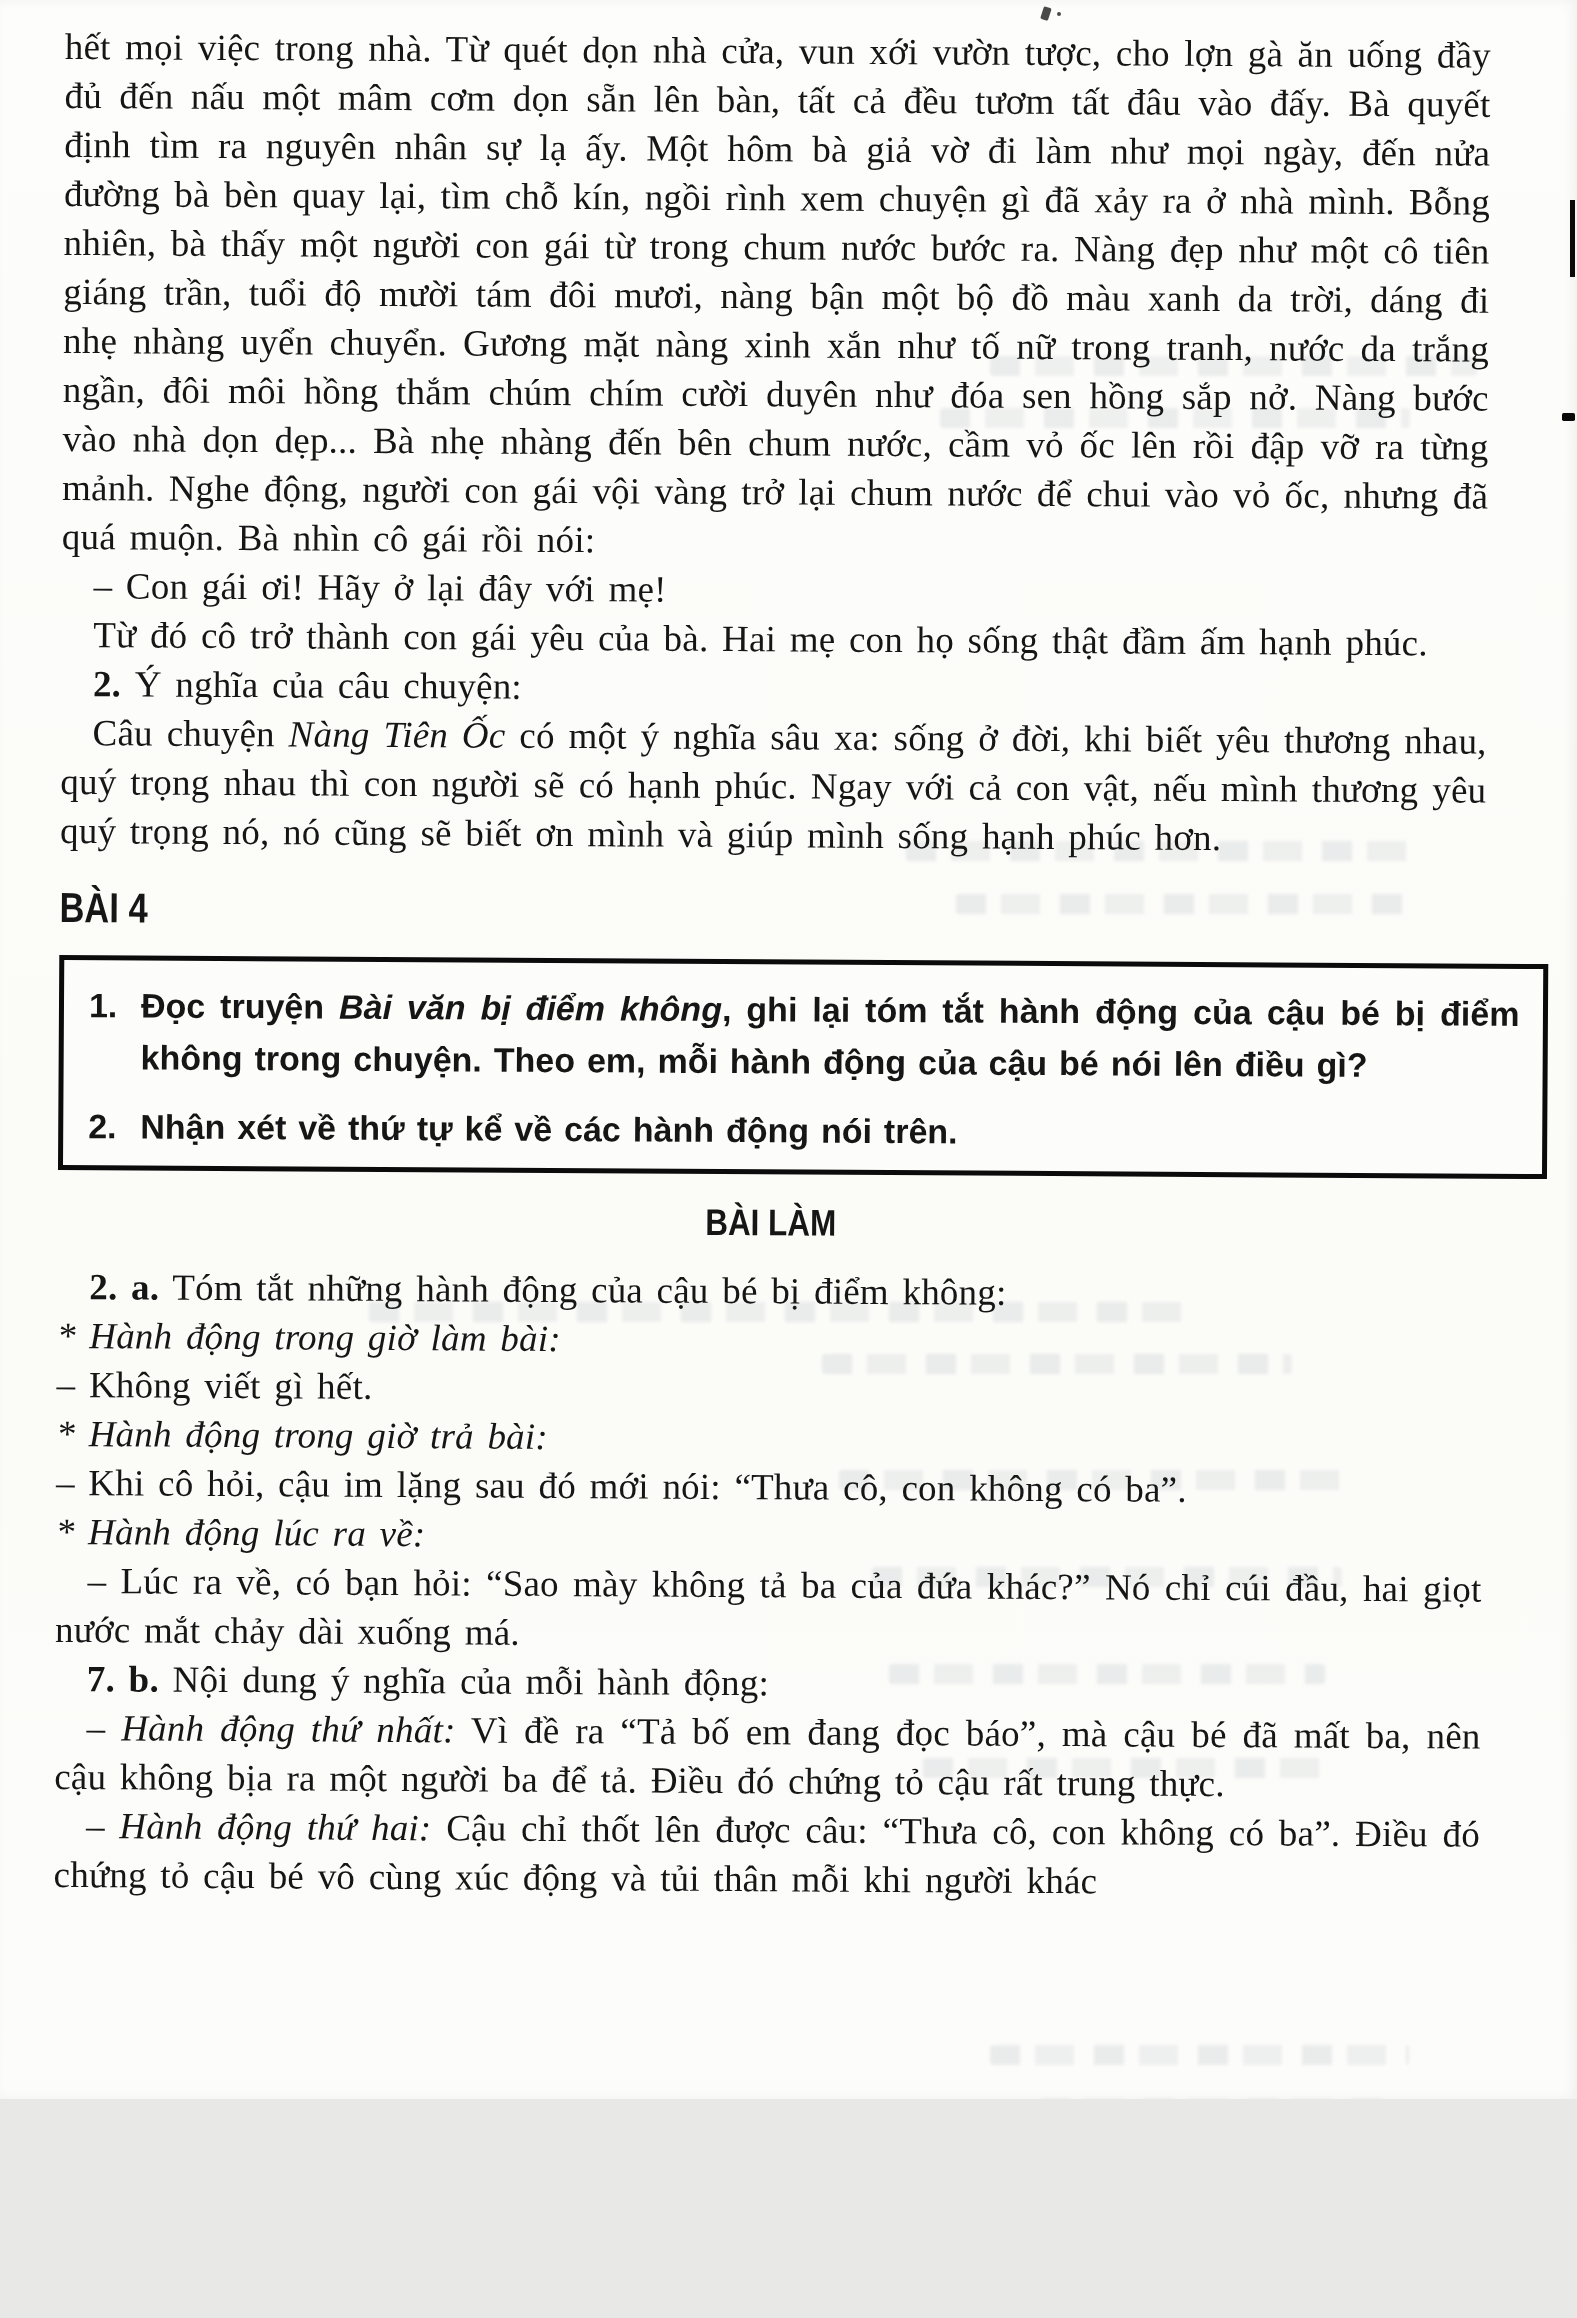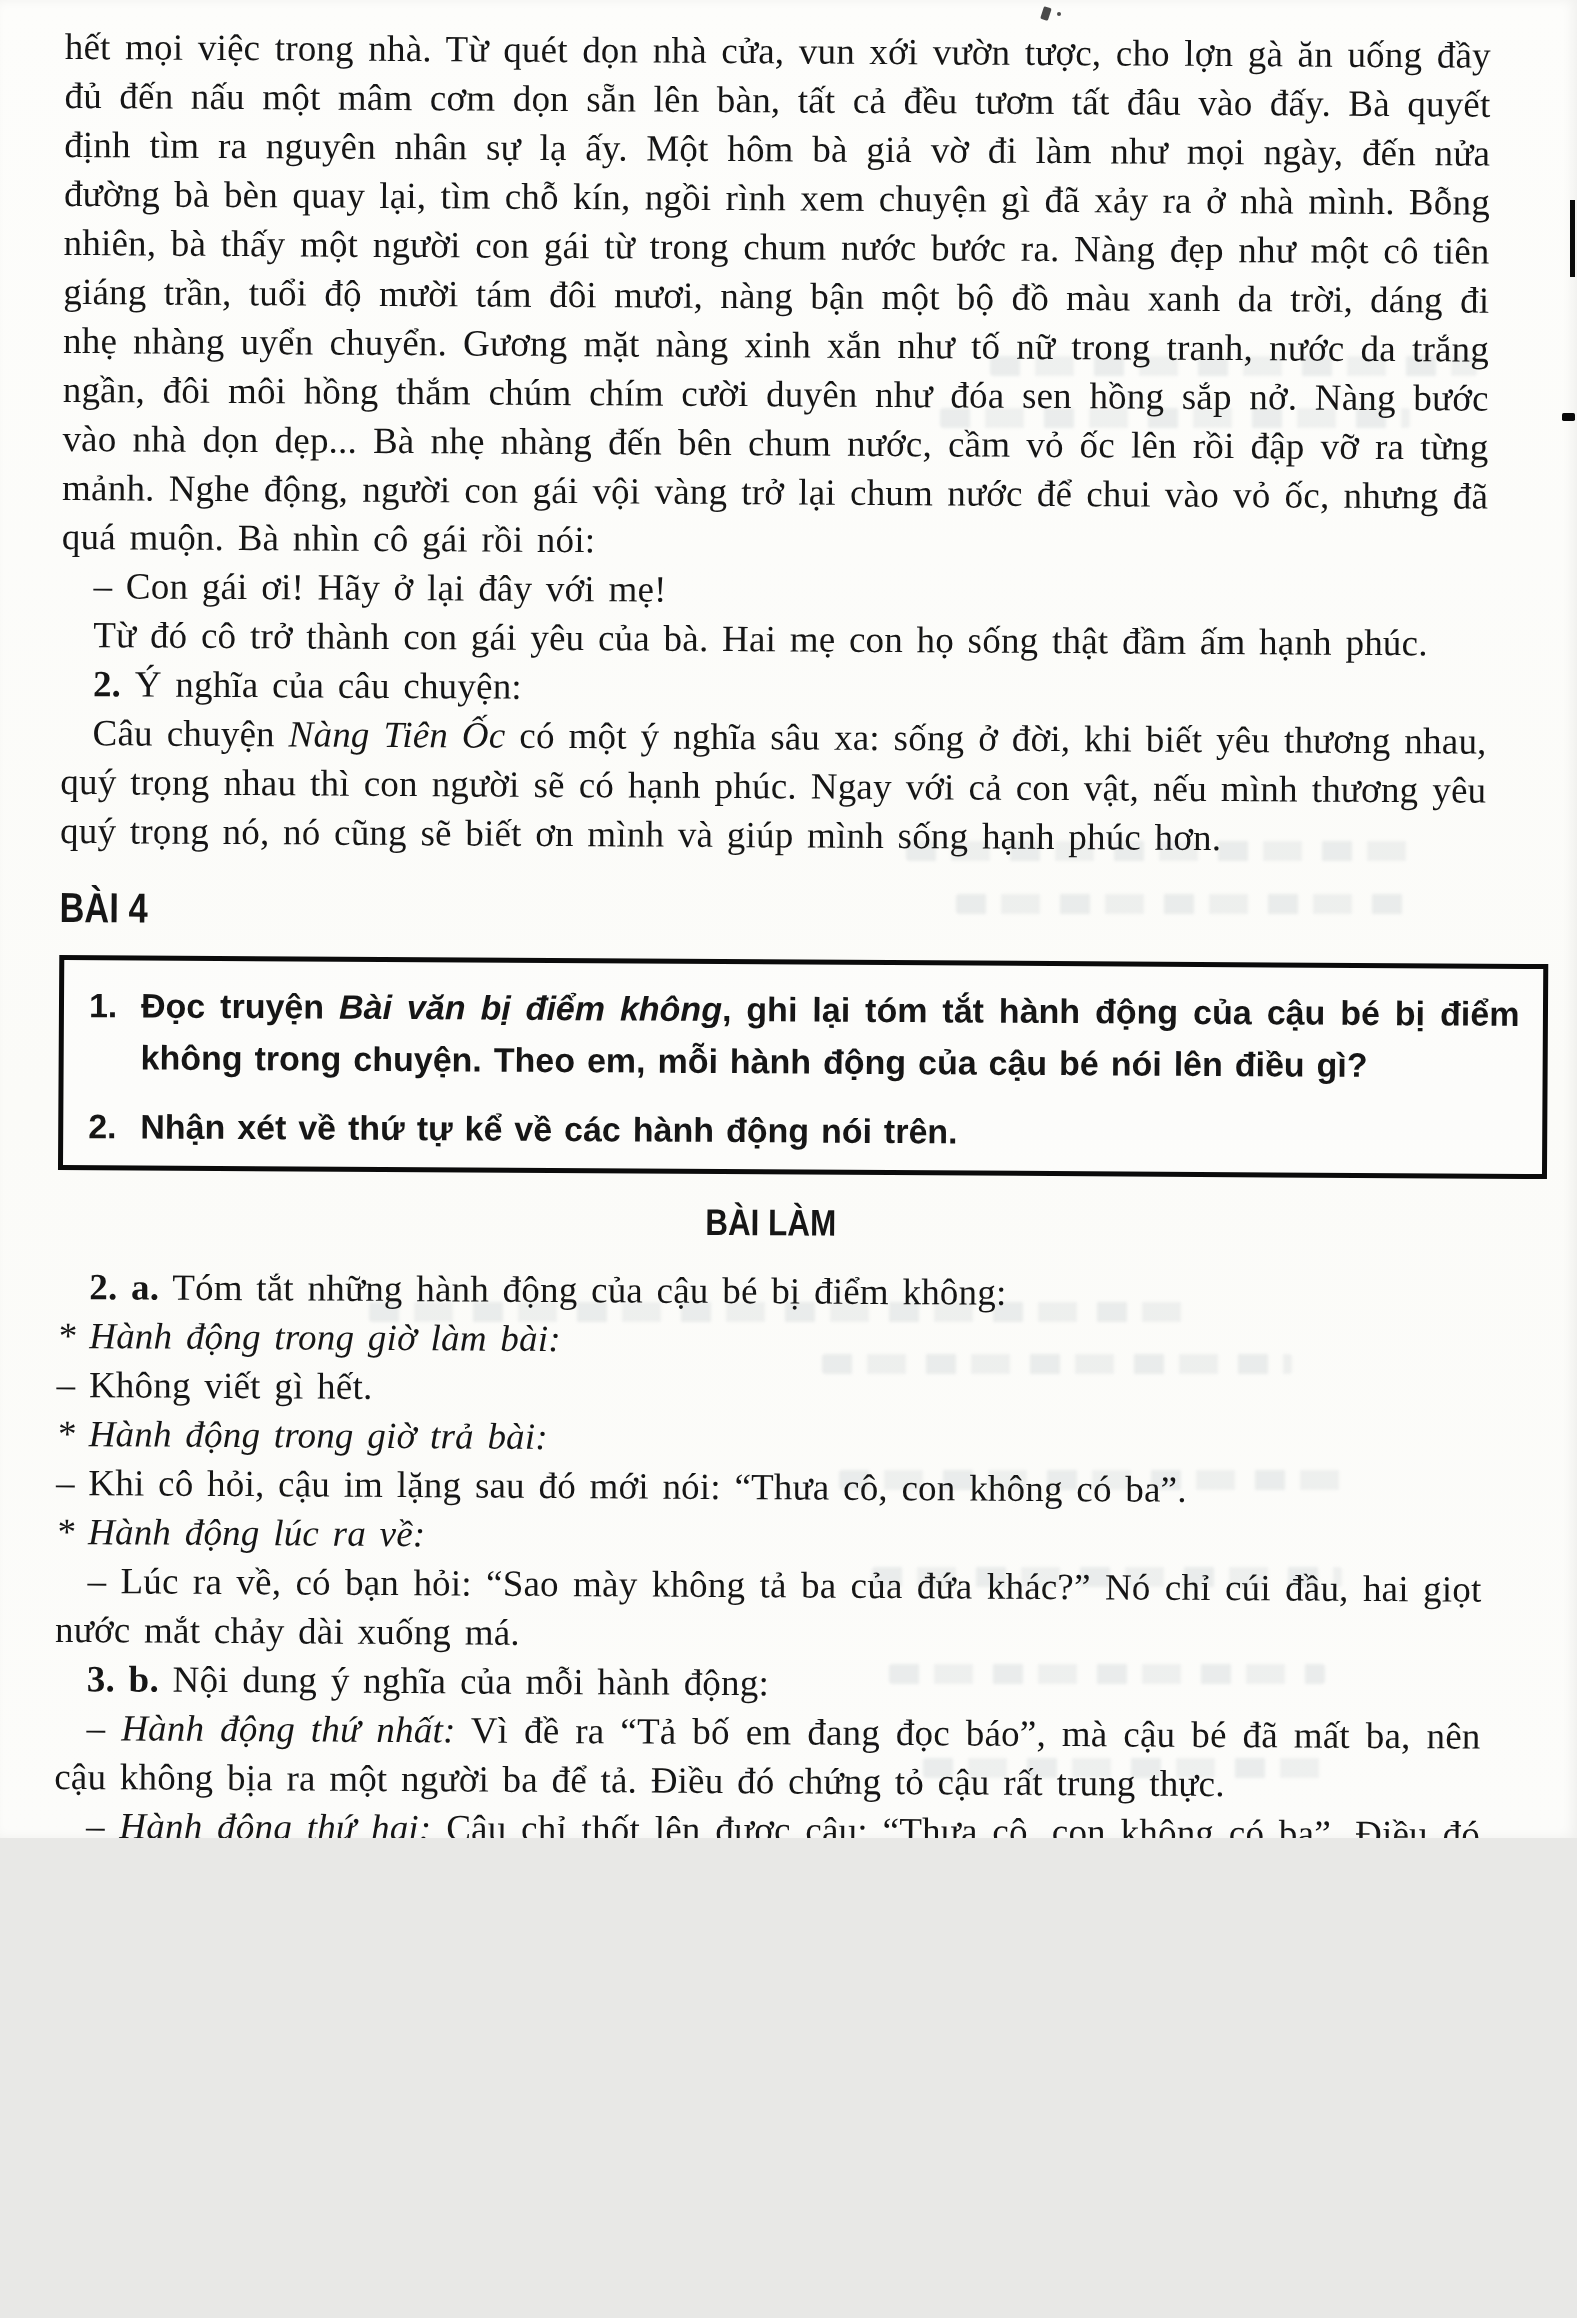--- a/index.html
+++ b/index.html
@@ -1,19 +1,19 @@
 <!DOCTYPE html>
 <html style="font-size:13.4px"><head>
 <meta charset="utf-8">
 <style>
   html,body { margin:0; padding:0; background:#e8e8e6; }
   .page {
     position: relative;
     width: 1577px;
-    height: 1838px;
+    height: 2099px;
     background: linear-gradient(180deg, #fdfdfb 0%, #fbfbf8 60%, #fcfcfa 100%);
     overflow: hidden;
     color:#161616;
     box-shadow: inset -5px 0 11.7px rgba(0,0,0,.05);
   }
   .content {
     position:absolute;
     left:65px; top:22px;
     width:1426px;
     transform: rotate(0.35deg);
@@ -152,21 +152,21 @@
 
       <p class="body noj it">* Hành động trong giờ làm bài:</p>
       <p class="body noj">– Không viết gì hết.</p>
 
       <p class="body noj it">* Hành động trong giờ trả bài:</p>
       <p class="body noj">– Khi cô hỏi, cậu im lặng sau đó mới nói: “Thưa cô, con không có ba”.</p>
 
       <p class="body noj it">* Hành động lúc ra về:</p>
       <p class="body indent">– Lúc ra về, có bạn hỏi: “Sao mày không tả ba của đứa khác?” Nó chỉ cúi đầu, hai giọt nước mắt chảy dài xuống má.</p>
 
-      <p class="body noj indent"><span class="blead">3. b.</span><span> Nội dung ý nghĩa của mỗi hành động:</span></p>
+      <p class="body noj indent"><span class="blead">7. b.</span><span> Nội dung ý nghĩa của mỗi hành động:</span></p>
 
       <p class="body indent"><span>– </span><i class="it">Hành động thứ nhất:</i><span> Vì đề ra “Tả bố em đang đọc báo”, mà cậu bé đã mất ba, nên cậu không bịa ra một người ba để tả. Điều đó chứng tỏ cậu rất trung thực.</span></p>
 
       <p class="body indent"><span>– </span><i class="it">Hành động thứ hai:</i><span> Cậu chỉ thốt lên được câu: “Thưa cô, con không có ba”. Điều đó chứng tỏ cậu bé vô cùng xúc động và tủi thân mỗi khi người khác</span></p>
     </div>
 
   </div>
 
   <div class="footer-row">
     <div class="flourishes">

